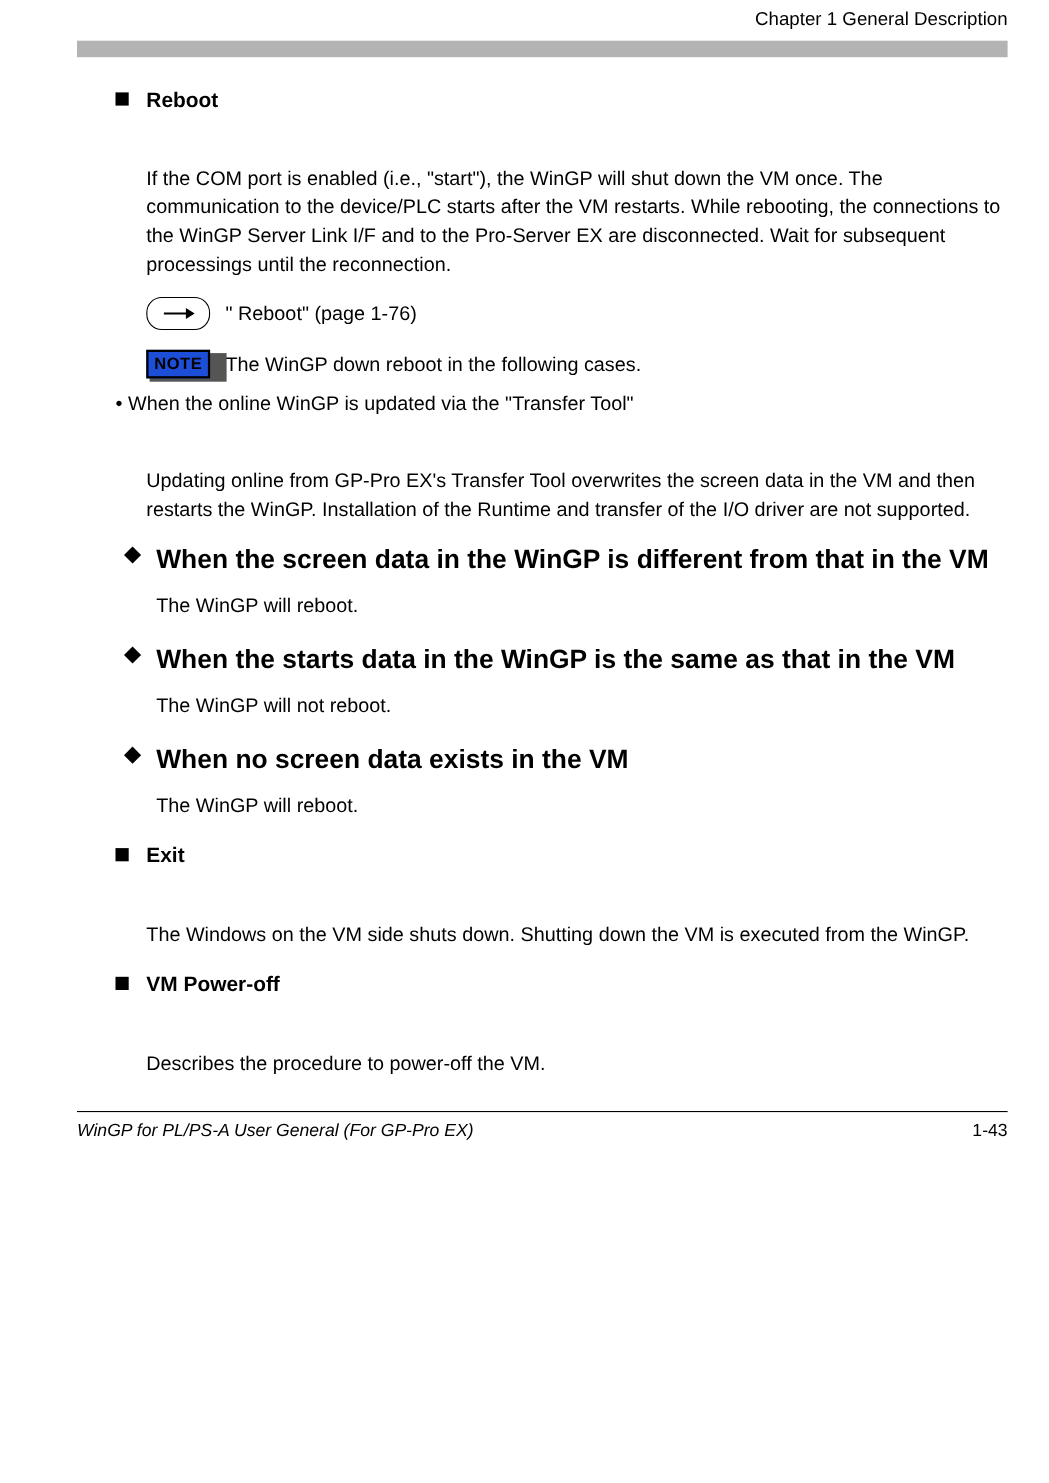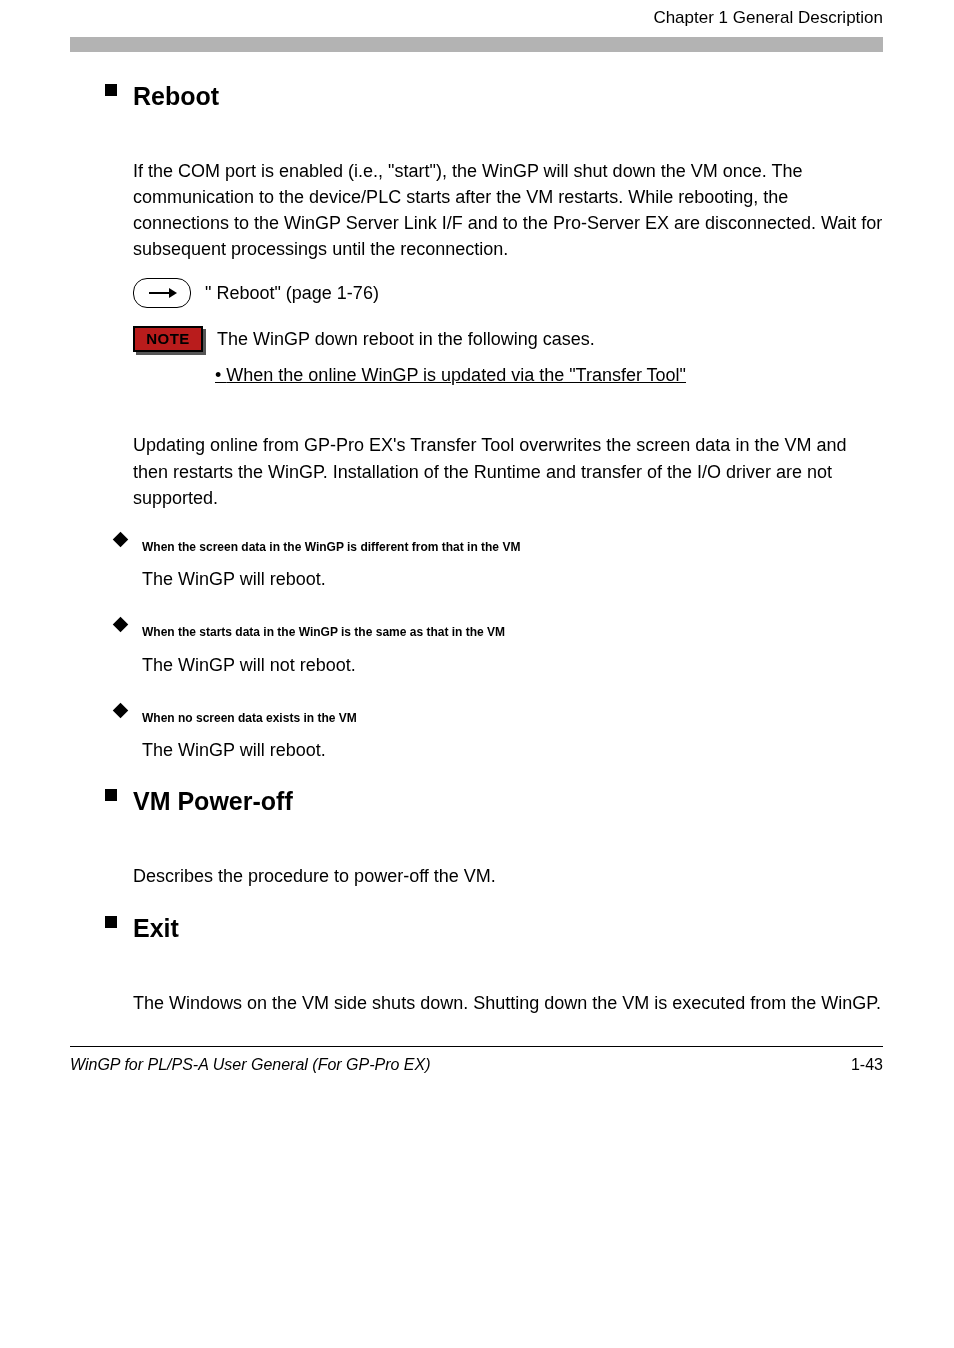--- a/index.html
+++ b/index.html
@@ -8,21 +8,21 @@
     background: #fff;
     font-family: "Helvetica Neue", Arial, sans-serif;
     color: #000;
     width: 954px;
     height: 1348px;
     overflow: hidden;
     font-size: 18px;
     line-height: 1.45;
   }
   .page {
-    padding: 40px 71px 30px 70px;
+    padding: 40px 38px 30px 70px;
     box-sizing: border-box;
     position: relative;
     height: 100%;
   }
   .header-bar-wrap {
     margin-bottom: 26px;
   }
   .header-bar {
     background: #b3b3b3;
     height: 15px;
@@ -48,21 +48,21 @@
     display: inline-block;
     width: 12px;
     height: 12px;
     background: #000;
     margin-top: 6px;
     margin-right: 16px;
     flex-shrink: 0;
   }
   .h-title {
     font-weight: bold;
-    font-size: 25px;
+    font-size: 19px;
   }
   .body-indent {
     margin-left: 28px;
     margin-bottom: 16px;
     margin-top: 44px;
   }
   .reference-row {
     display: flex;
     align-items: center;
     margin-left: 28px;
@@ -97,39 +97,37 @@
   .note-box-shadow {
     position: absolute;
     top: 3px;
     left: 3px;
     width: 70px;
     height: 26px;
     background: #555;
   }
   .note-box {
     position: relative;
-    width: 70px;
+    width: 58px;
     height: 26px;
     border: 2px solid #000;
-    background: #b91c1c;
+    background: #1d4ed8;
     box-sizing: border-box;
     display: flex;
     align-items: center;
     justify-content: center;
     font-weight: bold;
     font-size: 15px;
     letter-spacing: 0.5px;
   }
   .note-text {
     flex: 1;
   }
   .note-bullets {
-    margin-left: 110px;
     margin-bottom: 18px;
-    text-decoration: underline;
   }
   .note-bullet {
     margin-bottom: 4px;
   }
   .diamond-row {
     display: flex;
     align-items: flex-start;
     margin-left: 10px;
     margin-bottom: 10px;
   }
@@ -138,22 +136,21 @@
     width: 11px;
     height: 11px;
     background: #000;
     transform: rotate(45deg);
     margin-top: 7px;
     margin-right: 16px;
     flex-shrink: 0;
   }
   .diamond-title {
     font-weight: bold;
-    font-size: 12px;
-    margin-top: 12px;
+    font-size: 24px;
   }
   .diamond-body {
     margin-left: 37px;
     margin-bottom: 20px;
   }
   .footer-line {
     border-top: 1px solid #000;
     margin-top: 30px;
   }
   .footer {
@@ -222,31 +219,31 @@
     <div class="diamond-row">
       <span class="diamond"></span>
       <span class="diamond-title">When no screen data exists in the VM</span>
     </div>
     <div class="diamond-body">The WinGP will reboot.</div>
   </div>
 
   <div class="section">
     <div class="h-square">
       <span class="square"></span>
-      <span class="h-title">VM Power-off</span>
-    </div>
-    <div class="body-indent">Describes the procedure to power-off the VM.</div>
+      <span class="h-title">Exit</span>
+    </div>
+    <div class="body-indent">The Windows on the VM side shuts down. Shutting down the VM is executed from the WinGP.</div>
   </div>
 
   <div class="section">
     <div class="h-square">
       <span class="square"></span>
-      <span class="h-title">Exit</span>
-    </div>
-    <div class="body-indent">The Windows on the VM side shuts down. Shutting down the VM is executed from the WinGP.</div>
+      <span class="h-title">VM Power-off</span>
+    </div>
+    <div class="body-indent">Describes the procedure to power-off the VM.</div>
   </div>
 
   <div class="footer-line"></div>
   <div class="footer">
     <span>WinGP for PL/PS-A User General (For GP-Pro EX)</span>
     <span class="pgno">1-43</span>
   </div>
 
 </div>
 

